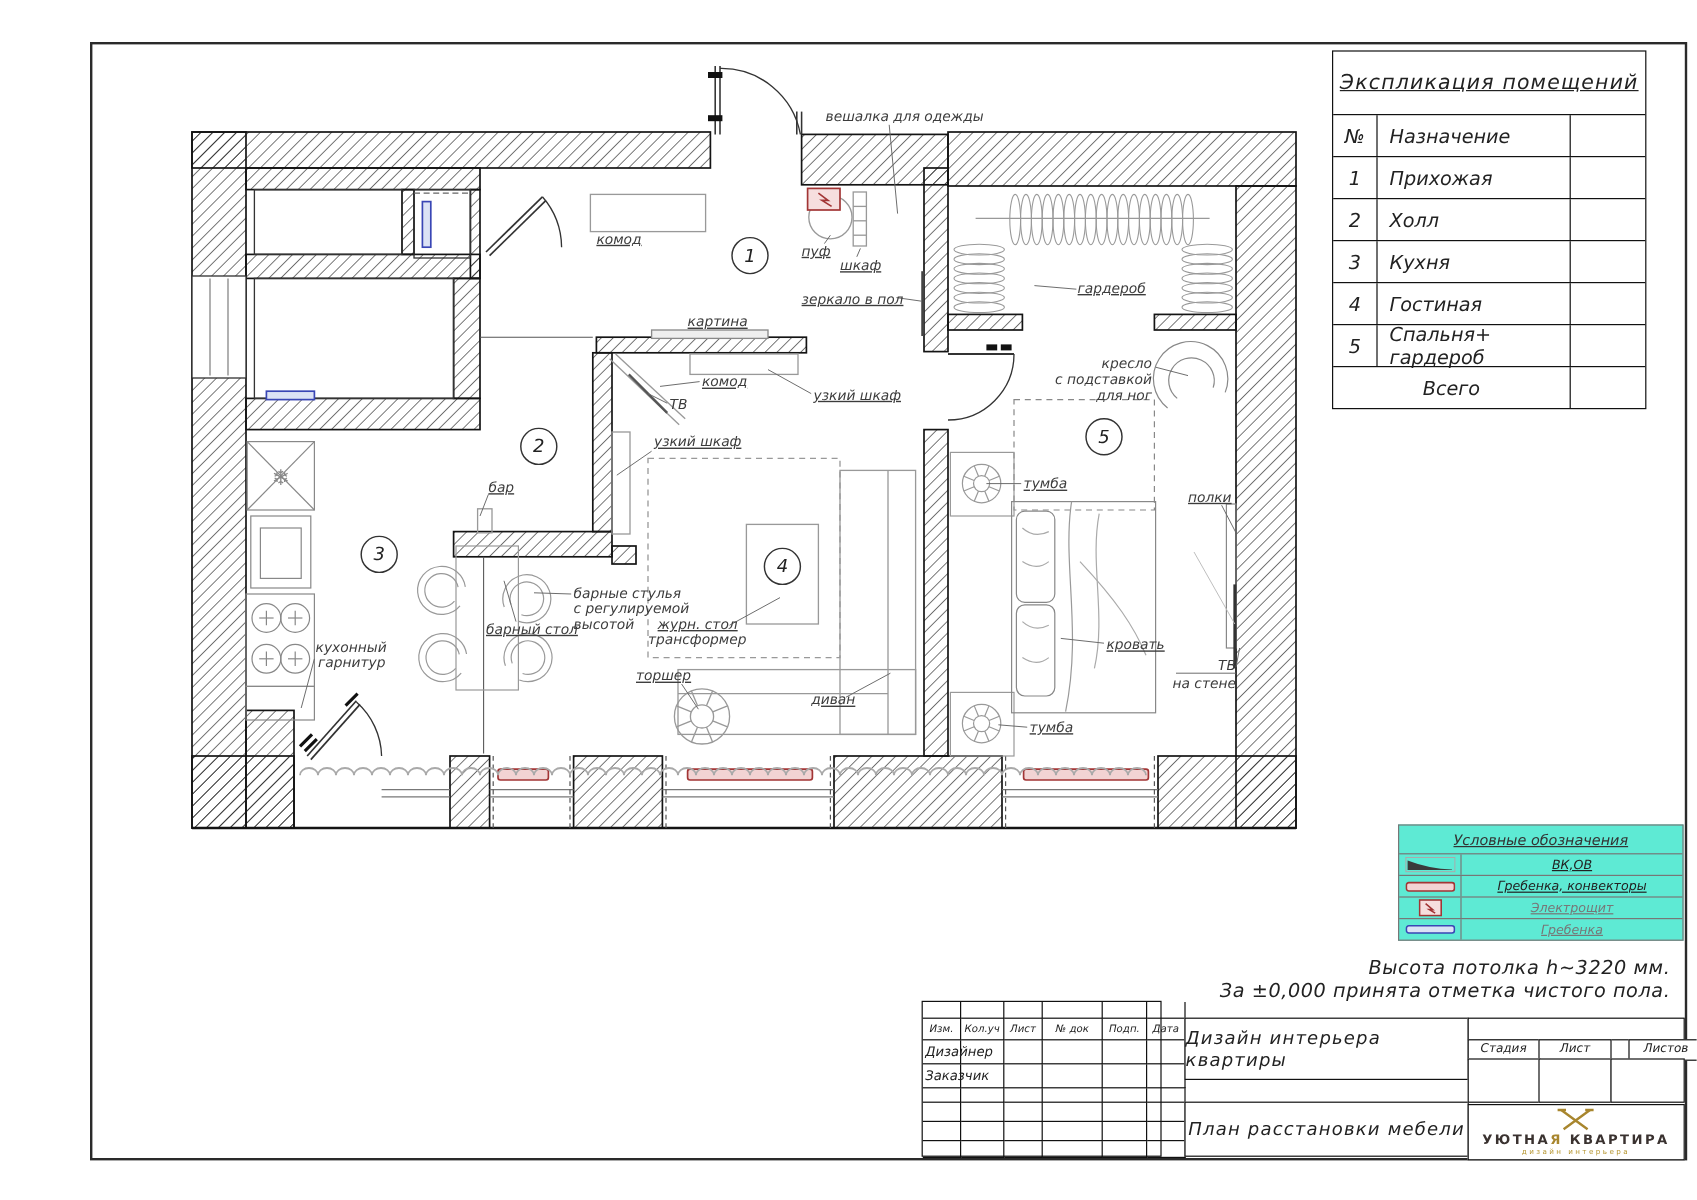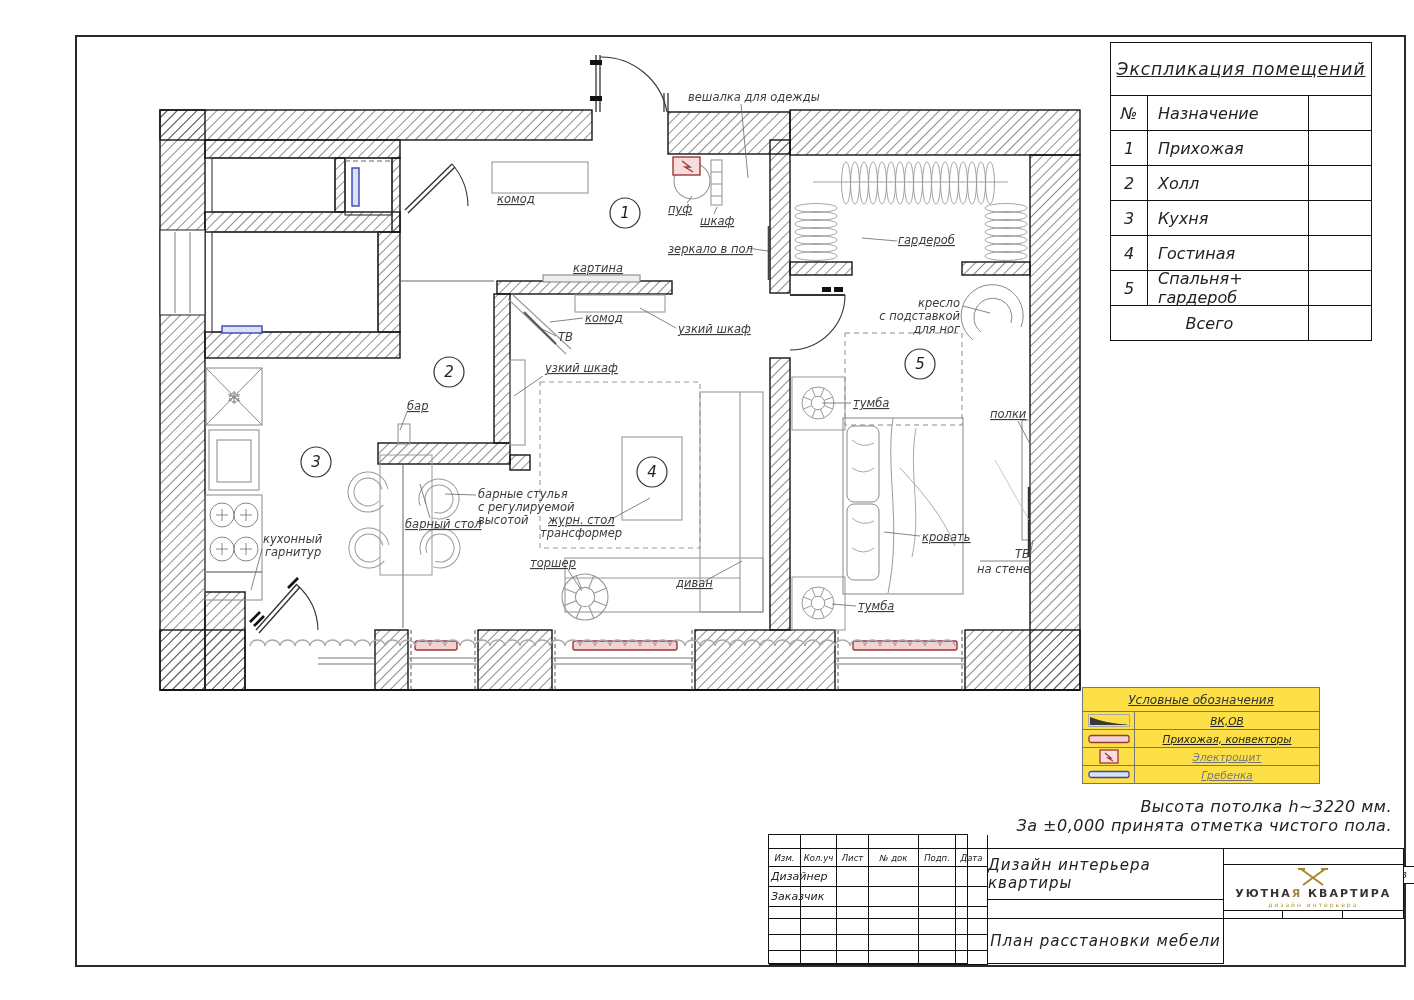--- a/index.html
+++ b/index.html
@@ -13,22 +13,22 @@
        font-style:italic;color:#222;box-sizing:border-box;background:#fff;}
   .exp-title{height:52px;display:flex;align-items:center;justify-content:center;
              font-size:17px;text-decoration:underline;letter-spacing:1px;}
   .exp-row{display:flex;height:34px;border-top:1.6px solid #111;align-items:stretch;}
   .exp-no{width:36px;border-right:1.6px solid #111;display:flex;align-items:center;justify-content:center;font-size:16px;}
   .exp-name{flex:1;display:flex;align-items:center;padding-left:10px;font-size:16px;}
   .exp-extra{width:62px;border-left:1.6px solid #111;}
   .exp-total{flex:1;display:flex;align-items:center;justify-content:center;font-size:16px;}
 
   
-  .leg{position:absolute;left:1082px;top:687px;width:238px;border:1.2px solid #777;
-       font-style:italic;box-sizing:border-box;background:#fde047;}
+  .leg{position:absolute;left:1165px;top:687px;width:238px;border:1.2px solid #777;
+       font-style:italic;box-sizing:border-box;background:#5eead4;}
   .leg-title{height:23px;display:flex;align-items:center;justify-content:center;
              font-size:12px;color:#333;text-decoration:underline;}
   .leg-row{display:flex;height:17px;border-top:1.2px solid #777;}
   .leg-sym{width:51px;border-right:1.2px solid #777;display:flex;align-items:center;justify-content:center;}
   .leg-lab{flex:1;display:flex;align-items:center;justify-content:center;font-size:10.5px;text-decoration:underline;}
   .leg-dark{color:#222;} .leg-gray{color:#777;}
 
   
   .notes{position:absolute;left:970px;top:797px;width:422px;text-align:right;
          font-style:italic;font-size:16px;color:#222;line-height:19px;letter-spacing:0.5px;}
@@ -448,21 +448,21 @@
           </svg>
       </div>
       <div class="leg-lab leg-dark">ВК,ОВ</div>
     </div>
     <div class="leg-row">
       <div class="leg-sym">
         <svg width="42" height="10">
             <rect x="1" y="1.5" width="40" height="7" rx="2" fill="#f2d3d3" stroke="#a23535" stroke-width="1.3"></rect>
           </svg>
       </div>
-      <div class="leg-lab leg-dark">Прихожая, конвекторы</div>
+      <div class="leg-lab leg-dark">Гребенка, конвекторы</div>
     </div>
     <div class="leg-row">
       <div class="leg-sym">
         <svg width="20" height="15">
             <rect x="1" y="1" width="18" height="13" fill="#f6dede" stroke="#a23535" stroke-width="1.3"></rect>
         <path d="M6 4 L12 9 L9 9 L14 12" fill="none" stroke="#a23535" stroke-width="1.3"></path>
           </svg>
       </div>
       <div class="leg-lab leg-gray">Электрощит</div>
     </div>
@@ -545,21 +545,21 @@
   <div class="tbc tb-sm" style="left:1282px;top:865.5px;width:61px;height:18px;">
       <span>Лист</span>
     </div>
   <div class="tbc tb-sm" style="left:1357px;top:865.5px;width:62.5px;height:18px;">
       <span>Листов</span>
     </div>
   <div class="tbc" style="left:1222.5px;top:882px;width:61px;height:37px;"></div>
   <div class="tbc" style="left:1282px;top:882px;width:61px;height:37px;"></div>
   <div class="tbc" style="left:1341.5px;top:882px;width:62.5px;height:37px;"></div>
 
-  <div id="tb-logo" class="tbc" style="left:1222.5px;top:864px;width:181.5px;height:46.5px;">
+  <div id="tb-logo" class="tbc" style="left:1222.5px;top:920px;width:181.5px;height:46.5px;">
     <svg width="34" height="20" viewBox="-17 -10 34 20">
       <g stroke="#a8862e" stroke-width="2" fill="none">
         <path d="M-12 -8 L10 8 M12 -8 L-10 8"></path>
         <path d="M-15 -8 L-8 -8 M8 -8 L15 -8"></path>
       </g>
     </svg>
     <div class="logo-name"><span>УЮТНА</span><span class="g">Я</span><span> КВАРТИРА</span></div>
     <div class="logo-sub">дизайн интерьера</div>
   </div>
 </div>

